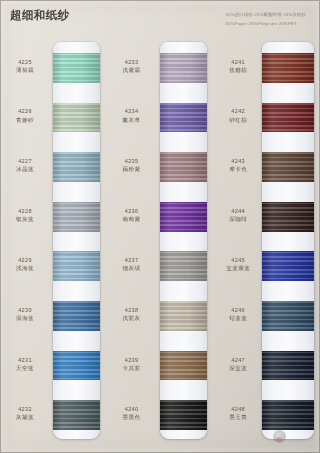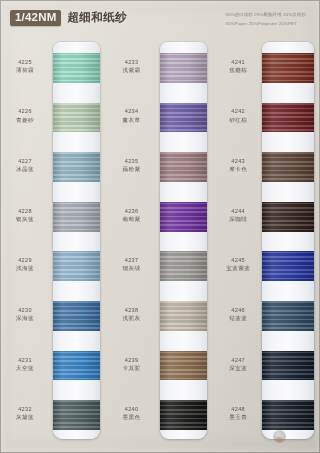--- a/index.html
+++ b/index.html
@@ -183,21 +183,20 @@
   }
 </style>
 </head>
 <body>
 
 <div class="card">
   <div class="card-edge"></div>
 
   <div class="header">
     <div class="title-wrap">
-      <span class="title-badge">1/42NM</span>
       <span class="title-text">超细和纸纱</span>
     </div>
     <div class="spec">
       <div>55%进口纸纱 25%聚酯纤维 20%涤纶纱</div>
       <div>55%Paper 25%Polyester 20%PET</div>
     </div>
   </div>
 
   <div class="columns">
       <div class="column">

